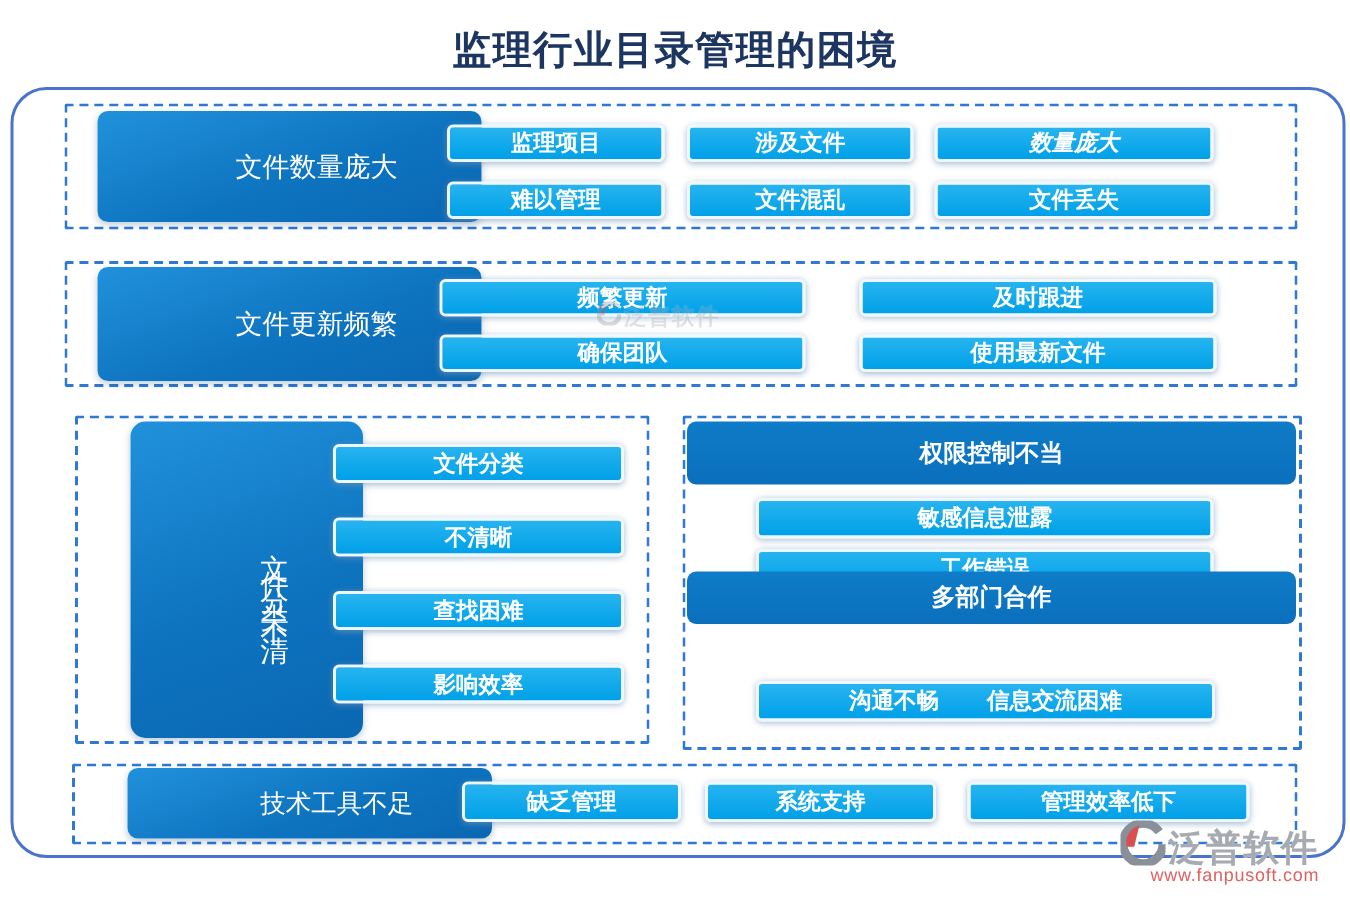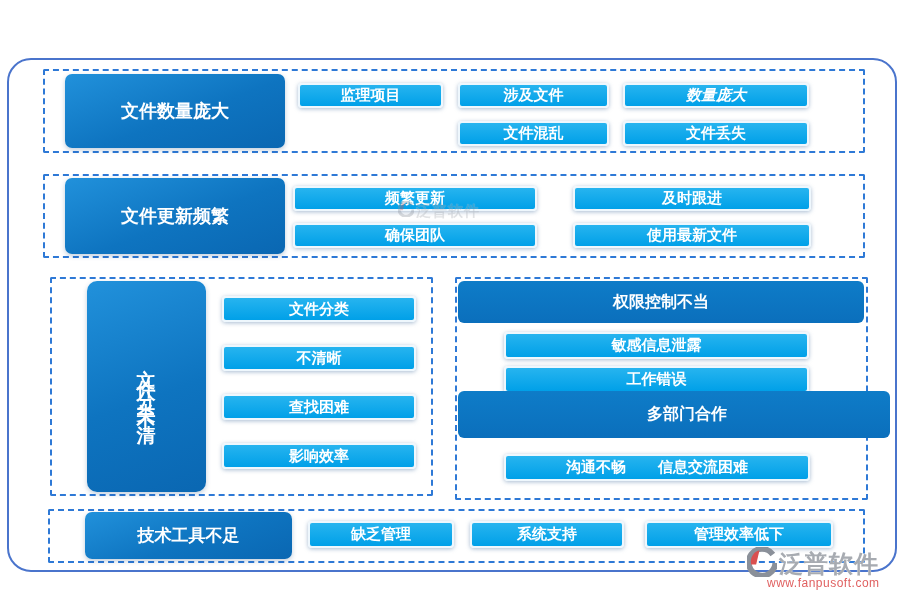--- a/index.html
+++ b/index.html
@@ -26,22 +26,22 @@
   }
   .panel.s1{left:43px;top:69px;width:822px;height:84px;}
   .panel.s2{left:43px;top:174px;width:822px;height:84px;}
   .panel.s3l{left:50px;top:277px;width:383px;height:219px;}
   .panel.s3r{left:455px;top:277px;width:413px;height:223px;}
   .panel.s5{left:48px;top:509px;width:817px;height:54px;}
 
   .lead{
     position:absolute;display:flex;align-items:center;justify-content:center;
     background:linear-gradient(160deg,#2191DB 0%,#0E74C0 55%,#0A67B2 100%);
-    border-radius:7px;color:#fff;font-weight:bold;font-size:18px;
-    box-shadow:0 2px 5px rgba(0,60,120,.25);text-align:left;
+    border-radius:7px;color:#fff;font-weight:normal;font-size:18px;
+    box-shadow:0 2px 5px rgba(0,60,120,.25);text-align:left;padding-left:36px;
   }
   .lead.l1{left:65px;top:74px;width:220px;height:74px;}
   .lead.l2{left:65px;top:178px;width:220px;height:76px;}
   .lead.l3{left:87px;top:281px;width:119px;height:211px;border-radius:10px;font-size:19px;}
   .lead.l5{left:85px;top:512px;width:207px;height:47px;font-size:17px;}
 
   .vtext{
     writing-mode:vertical-lr;text-orientation:upright;
     letter-spacing:11px;line-height:1;
   }
@@ -78,28 +78,30 @@
     position:absolute;left:398px;top:201px;opacity:.33;display:flex;
     align-items:center;gap:2px;pointer-events:none;
   }
   .wm-ghost .wm-brand{font-size:15px;}
 </style>
 </head>
 <body>
 
 <div class="stage">
 
+  <div class="title">监理行业目录管理的困境</div>
 
   <div class="frame"></div>
 
   <div class="panel s1"></div>
   <div class="lead l1">文件数量庞大</div>
   <div class="pill" style="left:298px;top:83px;width:145px;height:25px;">监理项目</div>
   <div class="pill" style="left:458px;top:83px;width:151px;height:25px;">涉及文件</div>
   <div class="pill" style="left:623px;top:83px;width:186px;height:25px;font-style:italic;">数量庞大</div>
+  <div class="pill" style="left:298px;top:121px;width:145px;height:25px;">难以管理</div>
   <div class="pill" style="left:458px;top:121px;width:151px;height:25px;">文件混乱</div>
   <div class="pill" style="left:623px;top:121px;width:186px;height:25px;">文件丢失</div>
 
   <div class="panel s2"></div>
   <div class="lead l2">文件更新频繁</div>
   <div class="pill" style="left:293px;top:186px;width:244px;height:25px;">频繁更新</div>
   <div class="pill" style="left:573px;top:186px;width:238px;height:25px;">及时跟进</div>
   <div class="pill" style="left:293px;top:223px;width:244px;height:25px;">确保团队</div>
   <div class="pill" style="left:573px;top:223px;width:238px;height:25px;">使用最新文件</div>
 
@@ -119,21 +121,21 @@
   </div>
   <div class="pill" style="left:222px;top:296px;width:194px;height:26px;">文件分类</div>
   <div class="pill" style="left:222px;top:345px;width:194px;height:26px;">不清晰</div>
   <div class="pill" style="left:222px;top:394px;width:194px;height:26px;">查找困难</div>
   <div class="pill" style="left:222px;top:443px;width:194px;height:26px;">影响效率</div>
 
   <div class="panel s3r"></div>
   <div class="hbar" style="left:458px;top:281px;width:406px;height:42px;">权限控制不当</div>
   <div class="pill" style="left:504px;top:366px;width:305px;height:27px;">工作错误</div>
   <div class="pill" style="left:504px;top:332px;width:305px;height:27px;">敏感信息泄露</div>
-  <div class="hbar" style="left:458px;top:391px;width:406px;height:47px;padding-left:26px;">多部门合作</div>
+  <div class="hbar" style="left:458px;top:381px;width:406px;height:35px;">多部门合作</div>
   <div class="pill split" style="left:504px;top:454px;width:306px;height:27px;">
     <span>沟通不畅</span>
     <span>信息交流困难</span>
   </div>
 
   <div class="panel s5"></div>
   <div class="lead l5">技术工具不足</div>
   <div class="pill" style="left:308px;top:521px;width:146px;height:27px;">缺乏管理</div>
   <div class="pill" style="left:470px;top:521px;width:154px;height:27px;">系统支持</div>
   <div class="pill" style="left:645px;top:521px;width:188px;height:27px;">管理效率低下</div>

